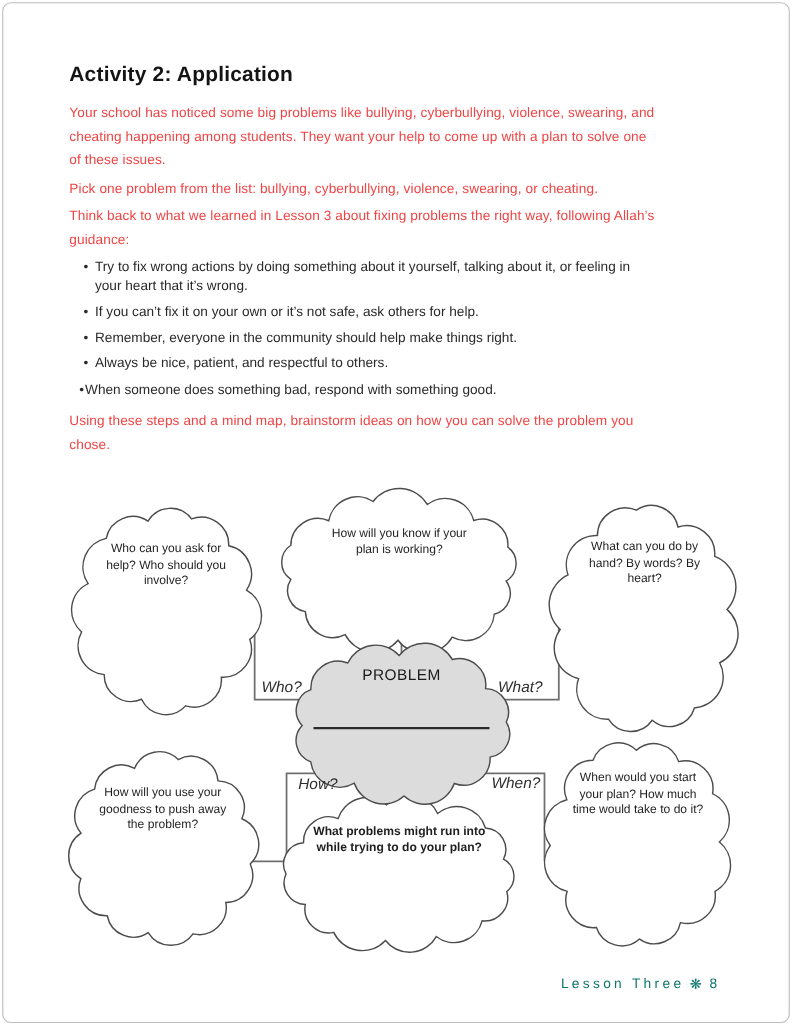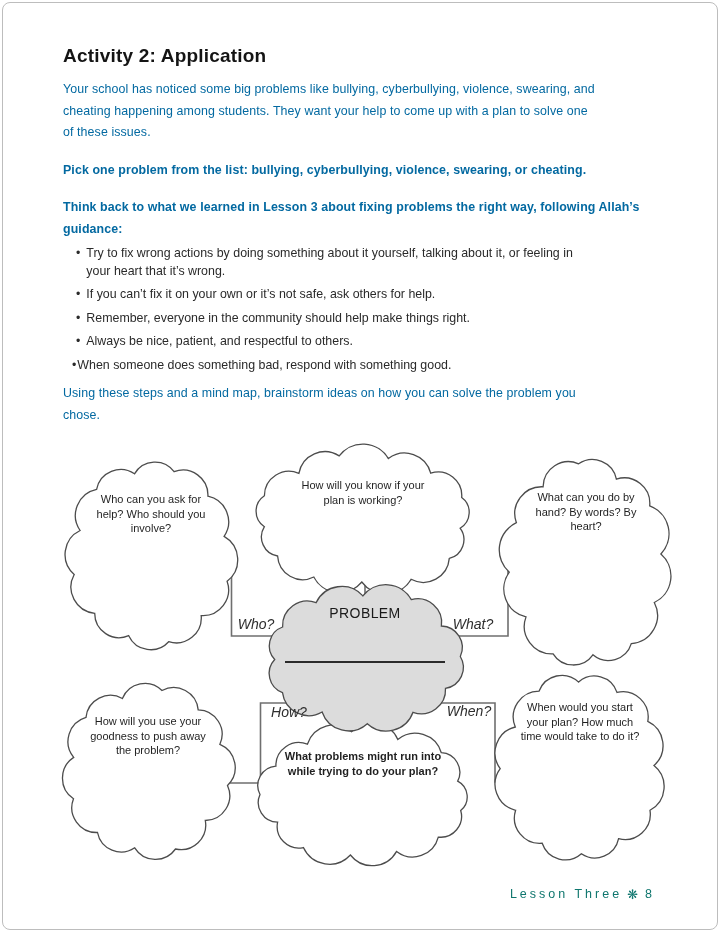--- a/index.html
+++ b/index.html
@@ -8,30 +8,30 @@
     background:#ffffff;
     font-family:"Liberation Sans","DejaVu Sans",sans-serif;
     color:#2a2a2a;
   }
   .page{
     position:absolute;inset:2px;
     border:1.5px solid #bdbdbd;border-radius:8px;
     background:#fff;
   }
   
-  .doc{position:absolute;left:60px;top:42px;width:608px;}
+  .doc{position:absolute;left:60px;top:55px;width:608px;}
   h1.title{
     font-size:19px;font-weight:bold;color:#141414;
     margin:0 0 12px 0;letter-spacing:.2px;
   }
   .para{
     font-size:12.4px;line-height:21.5px;margin:0;
-    white-space:pre-wrap;color:#0369a1;letter-spacing:.1px;
+    white-space:pre-wrap;color:#ef4444;letter-spacing:.1px;
   }
-  .mt4{margin-top:16px;font-weight:bold;}
+  .mt4{margin-top:4px;}
   ul.bullets{
     list-style:none;margin:5px 0 9px 0;padding:0 0 0 13px;
   }
   ul.bullets li{
     display:flex;align-items:flex-start;
     font-size:12.4px;line-height:17.5px;margin:0 0 6px 0;
   }
   ul.bullets li .dot{flex:none;margin-right:6px;}
   ul.bullets li .li-text{white-space:pre-wrap;}
   ul.bullets li.tight{margin-left:-4px;}

